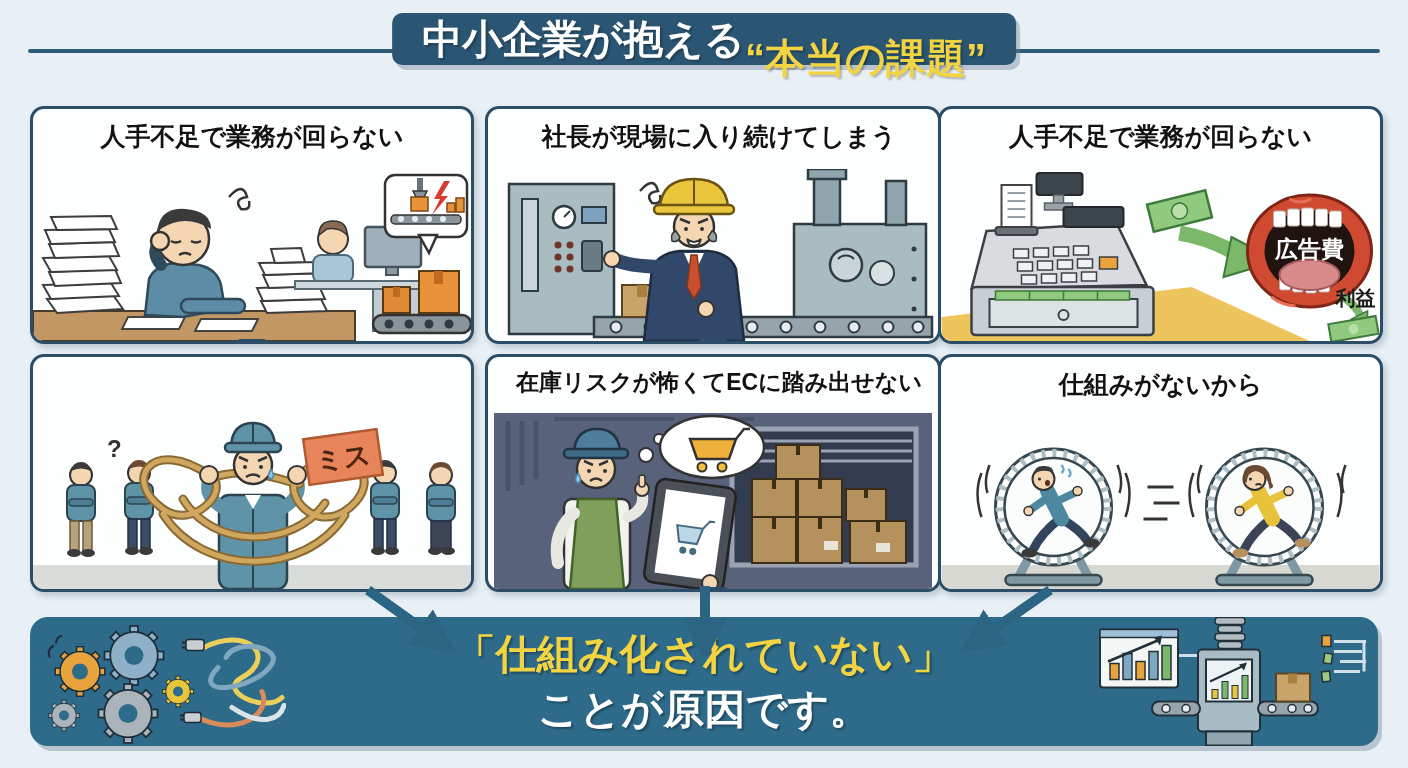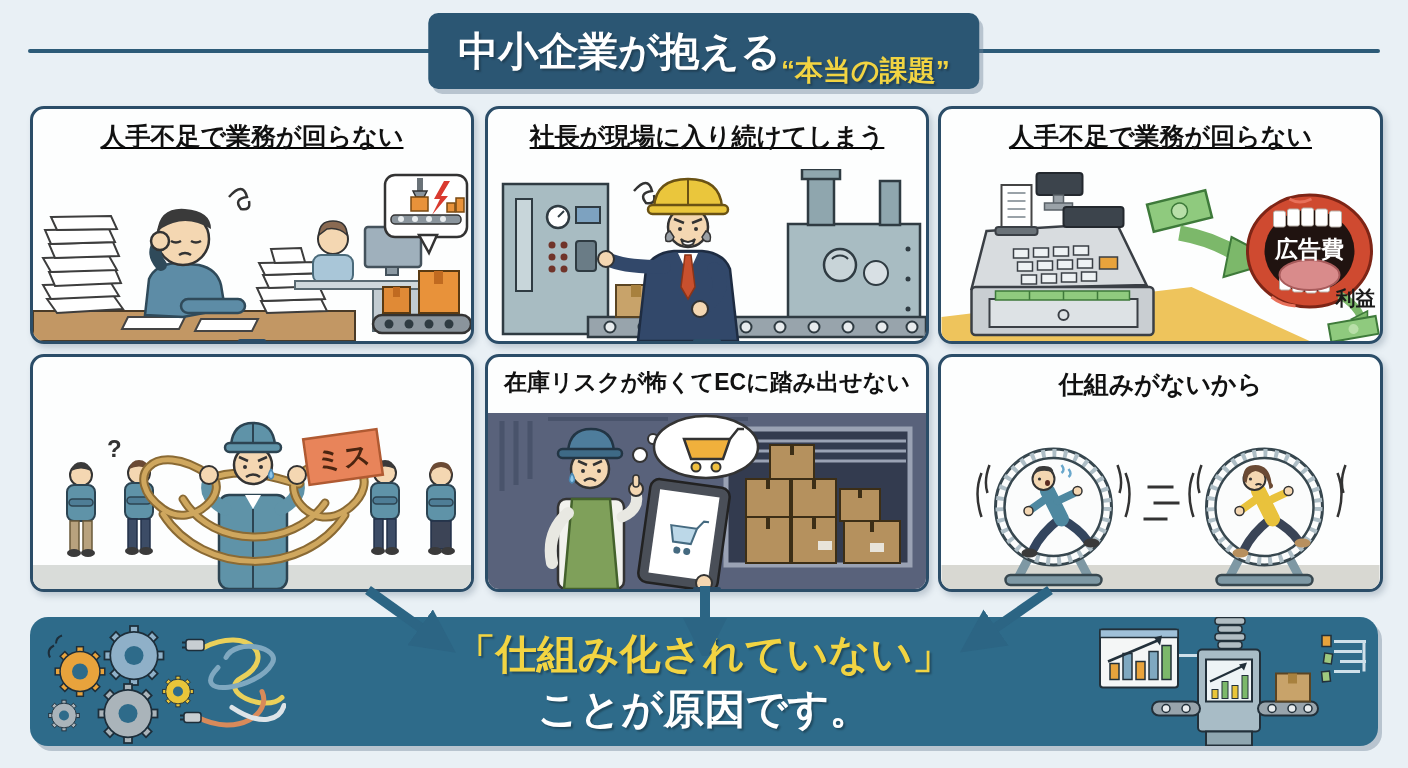--- a/index.html
+++ b/index.html
@@ -1,27 +1,27 @@
 <!DOCTYPE html>
 <html><head>
 <meta charset="utf-8">
 <style>
   html,body{margin:0;padding:0;}
   .canvas{position:relative;width:1408px;height:768px;background:#e9f0f5;overflow:hidden;
           font-family:"Liberation Sans","DejaVu Sans",sans-serif;}
   .top-line{position:absolute;left:28px;right:28px;top:49px;height:4px;background:#2d5b78;border-radius:2px;}
-  .title-banner{position:absolute;left:50%;transform:translateX(-50%);top:13px;height:76px;
+  .title-banner{position:absolute;left:50%;transform:translateX(-50%);top:13px;height:52px;
           background:#2b5673;border-radius:10px;box-shadow:4px 5px 0 rgba(110,130,150,.4);
           display:flex;align-items:center;padding:0 30px;z-index:2;white-space:nowrap;}
   .title-banner .t-white{color:#ffffff;font-size:40px;font-weight:bold;text-shadow:2px 2px 2px rgba(0,0,0,.25);}
-  .title-banner .t-yellow{color:#f2d442;font-size:28px;font-weight:bold;text-shadow:2px 2px 2px rgba(0,0,0,.25);margin-top:39px;}
+  .title-banner .t-yellow{color:#f2d442;font-size:40px;font-weight:bold;text-shadow:2px 2px 2px rgba(0,0,0,.25);margin-top:39px;}
   .panel{position:absolute;background:#fdfefe;border:3px solid #2b4d68;border-radius:14px;
          box-shadow:3px 4px 6px rgba(90,110,130,.3);overflow:hidden;}
-  .p-c1{left:30px;width:438px;}  .p-c2{left:485px;width:438px;}  .p-c3{left:938px;width:439px;}
-  .p-r1{top:106px;height:232px;text-decoration:underline;} .p-r2{top:354px;height:232px;}
+  .p-c1{left:30px;width:438px;}  .p-c2{left:485px;width:438px;padding-left:12px;}  .p-c3{left:938px;width:439px;}
+  .p-r1{top:106px;height:232px;} .p-r2{top:354px;height:232px;}
   .panel-title{margin-top:12px;text-align:center;font-weight:bold;font-size:25px;color:#111;line-height:1.2;}
   .panel-title.small{font-size:23px;}
   .panel svg.illu{position:absolute;left:0;bottom:0;width:100%;}
   .tab{position:absolute;left:50%;transform:translateX(-50%);bottom:-10px;width:28px;height:12px;background:#2b4d68;border-radius:2px;}
   .arrows{position:absolute;left:0;top:584px;width:1408px;height:72px;z-index:3;pointer-events:none;}
   .bottom-banner{position:absolute;left:30px;right:30px;top:617px;height:129px;background:#2e6b8a;
          border-radius:18px;box-shadow:4px 5px 0 rgba(110,130,150,.4);z-index:2;
          display:flex;align-items:center;justify-content:center;white-space:nowrap;flex-direction:column;}
   .bottom-banner .b-yellow{color:#f2d442;font-size:41px;font-weight:bold;text-shadow:2px 2px 2px rgba(0,0,0,.3);}
   .bottom-banner .b-white{color:#ffffff;font-size:41px;font-weight:bold;text-shadow:2px 2px 2px rgba(0,0,0,.3);}

